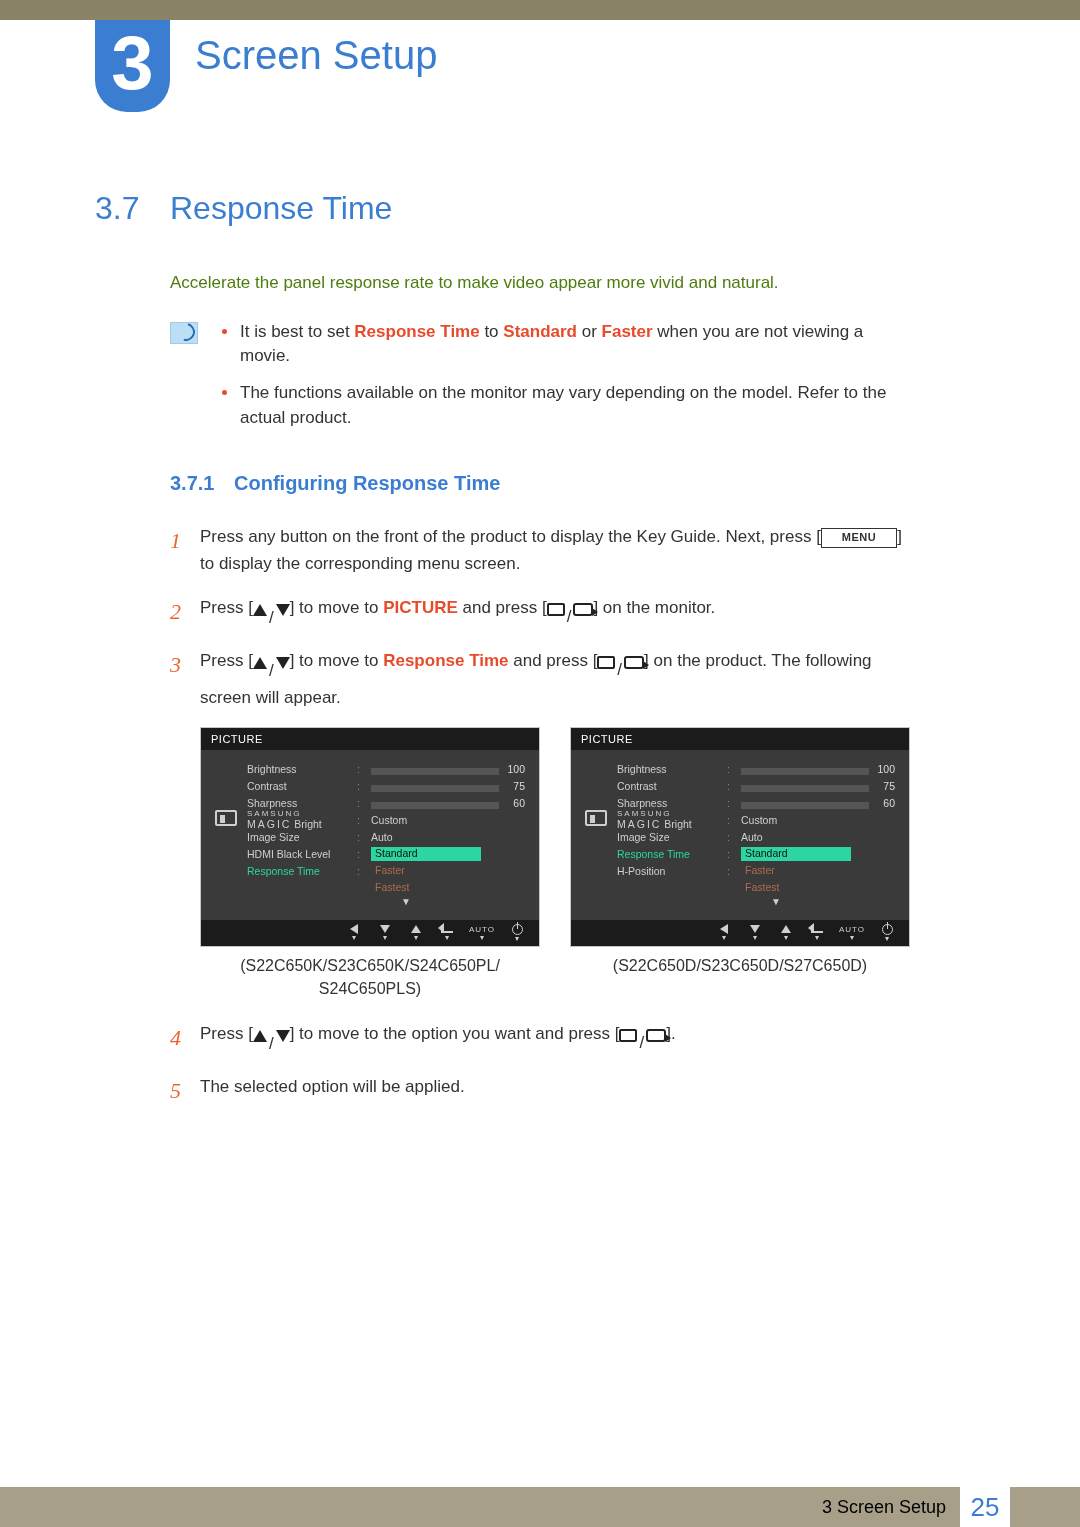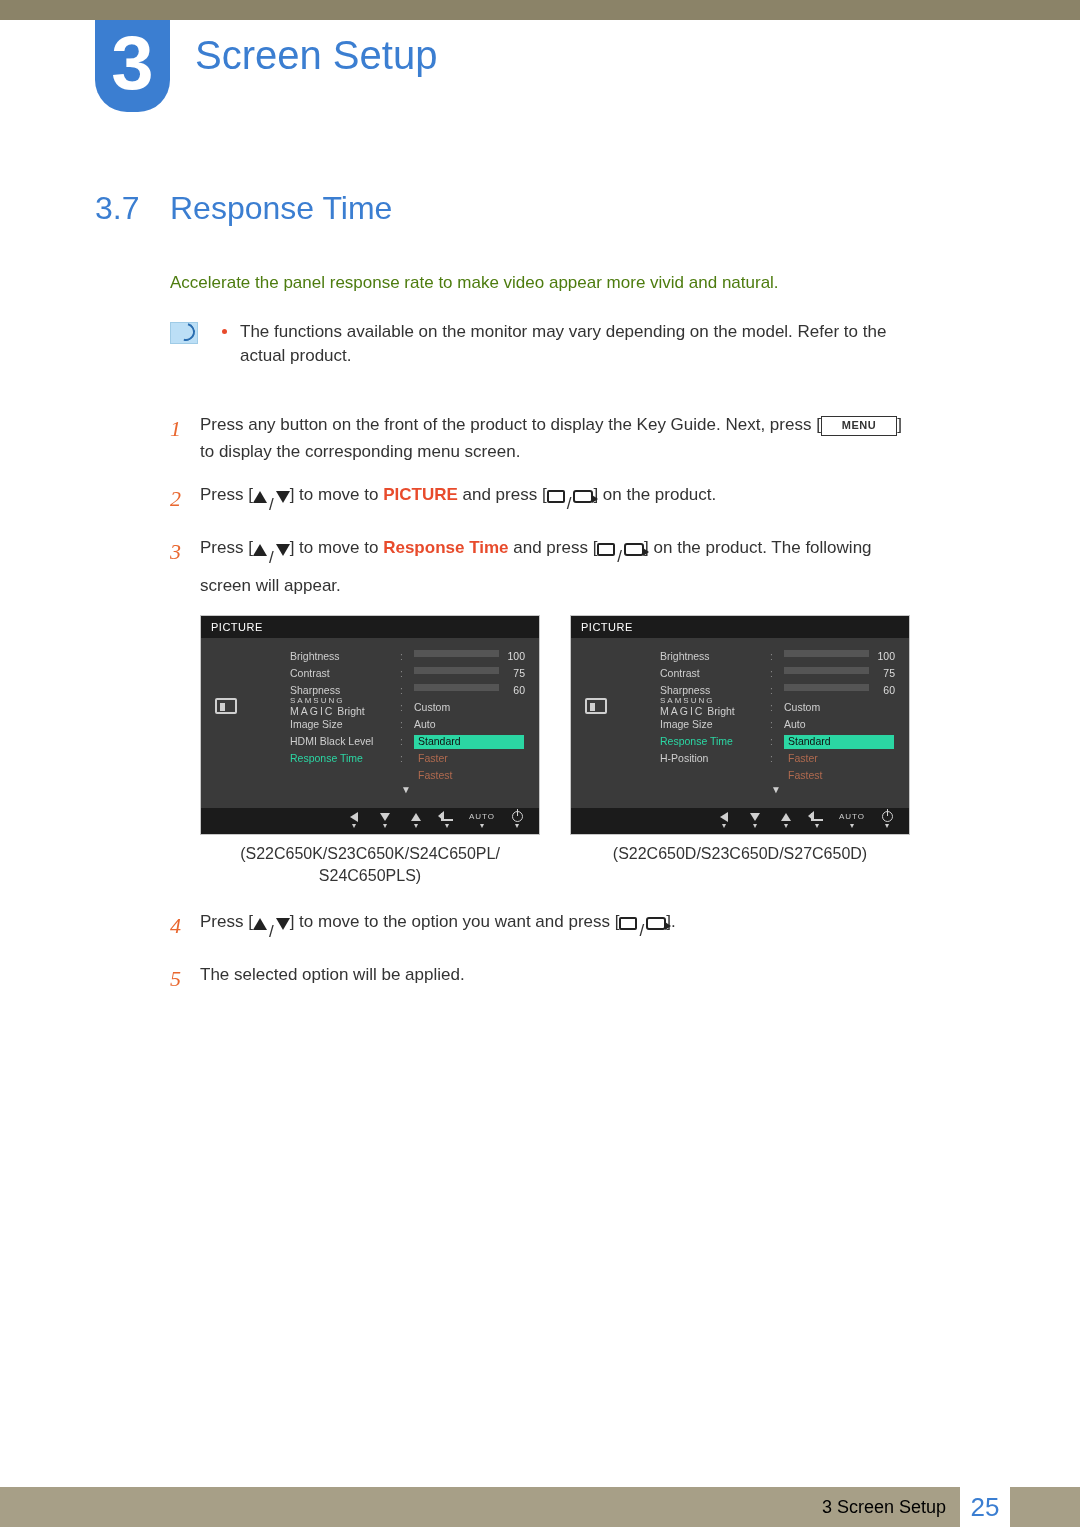--- a/index.html
+++ b/index.html
@@ -186,25 +186,24 @@
   .osd-picicon {
     width: 22px; height: 16px; border: 2px solid #cfcfcf; border-radius: 2px; position: relative;
   }
   .osd-picicon::after { content:""; position:absolute; left:3px; top:3px; width:5px; height:8px; background:#cfcfcf; }
   .osd-rows { flex: 1; }
   .osd-line {
     display: flex;
     align-items: center;
     height: 17px;
     font-size: 10.5px;
-    margin-left: 43px;
   }
   .osd-label { width: 110px; white-space: nowrap; }
   .osd-colon { width: 14px; color: #888; }
-  .osd-val { flex: 1; display: flex; align-items: flex-start; }
+  .osd-val { flex: 1; display: flex; align-items: flex-end; }
   .osd-bar { height: 7px; background: #555; position: relative; flex: 1; }
   .osd-bar-fill { height: 100%; background: #dcdcdc; }
   .osd-num { width: 26px; text-align: right; color: #dcdcdc; }
   .osd-hl { color: #2bd6a3; }
   .osd-opt {
     height: 14px;
     margin-top: 1px;
     font-size: 10.5px;
     padding: 0 4px;
     width: 110px;
@@ -289,44 +288,51 @@
   <div class="h2row">
     <span class="h2num">3.7</span>
     <span class="h2txt">Response Time</span>
   </div>
 
   <p class="body-text">Accelerate the panel response rate to make video appear more vivid and natural.</p>
 
   <div class="note-block">
     <div class="note-icon"></div>
     <ul class="note-list">
+      <li>
+        <span>It is best to set </span><span class="bold red">Response Time</span><span> to </span><span class="bold red">Standard</span><span> or </span><span class="bold red">Faster</span><span> when you are not viewing a movie.</span>
+      </li>
       <li>The functions available on the monitor may vary depending on the model. Refer to the actual product.</li>
     </ul>
   </div>
 
+  <div class="h3row">
+    <span class="h3num">3.7.1</span>
+    <span>Configuring Response Time</span>
+  </div>
 
   <ol class="steps">
     <li>
       <span class="step-num">1</span>
       <span class="step-body">
         <span>Press any button on the front of the product to display the Key Guide. Next, press [</span><span class="menu-badge">MENU</span><span>] to display the corresponding menu screen.</span>
       </span>
     </li>
     <li>
       <span class="step-num">2</span>
       <span class="step-body">
         <span>Press [</span><span class="inline-icon">
             <span class="tri tri-up"></span>
             <span class="slash">/</span>
             <span class="tri tri-down"></span>
           </span><span>] to move to </span><span class="bold red">PICTURE</span><span> and press [</span><span class="inline-icon">
             <span class="srcbox"></span>
             <span class="slash">/</span>
             <span class="srcbox2"></span>
-          </span><span>] on the product.</span>
+          </span><span>] on the monitor.</span>
       </span>
     </li>
     <li>
       <span class="step-num">3</span>
       <span class="step-body">
         <span>Press [</span><span class="inline-icon">
             <span class="tri tri-up"></span>
             <span class="slash">/</span>
             <span class="tri tri-down"></span>
           </span><span>] to move to </span><span class="bold red">Response Time</span><span> and press [</span><span class="inline-icon">

